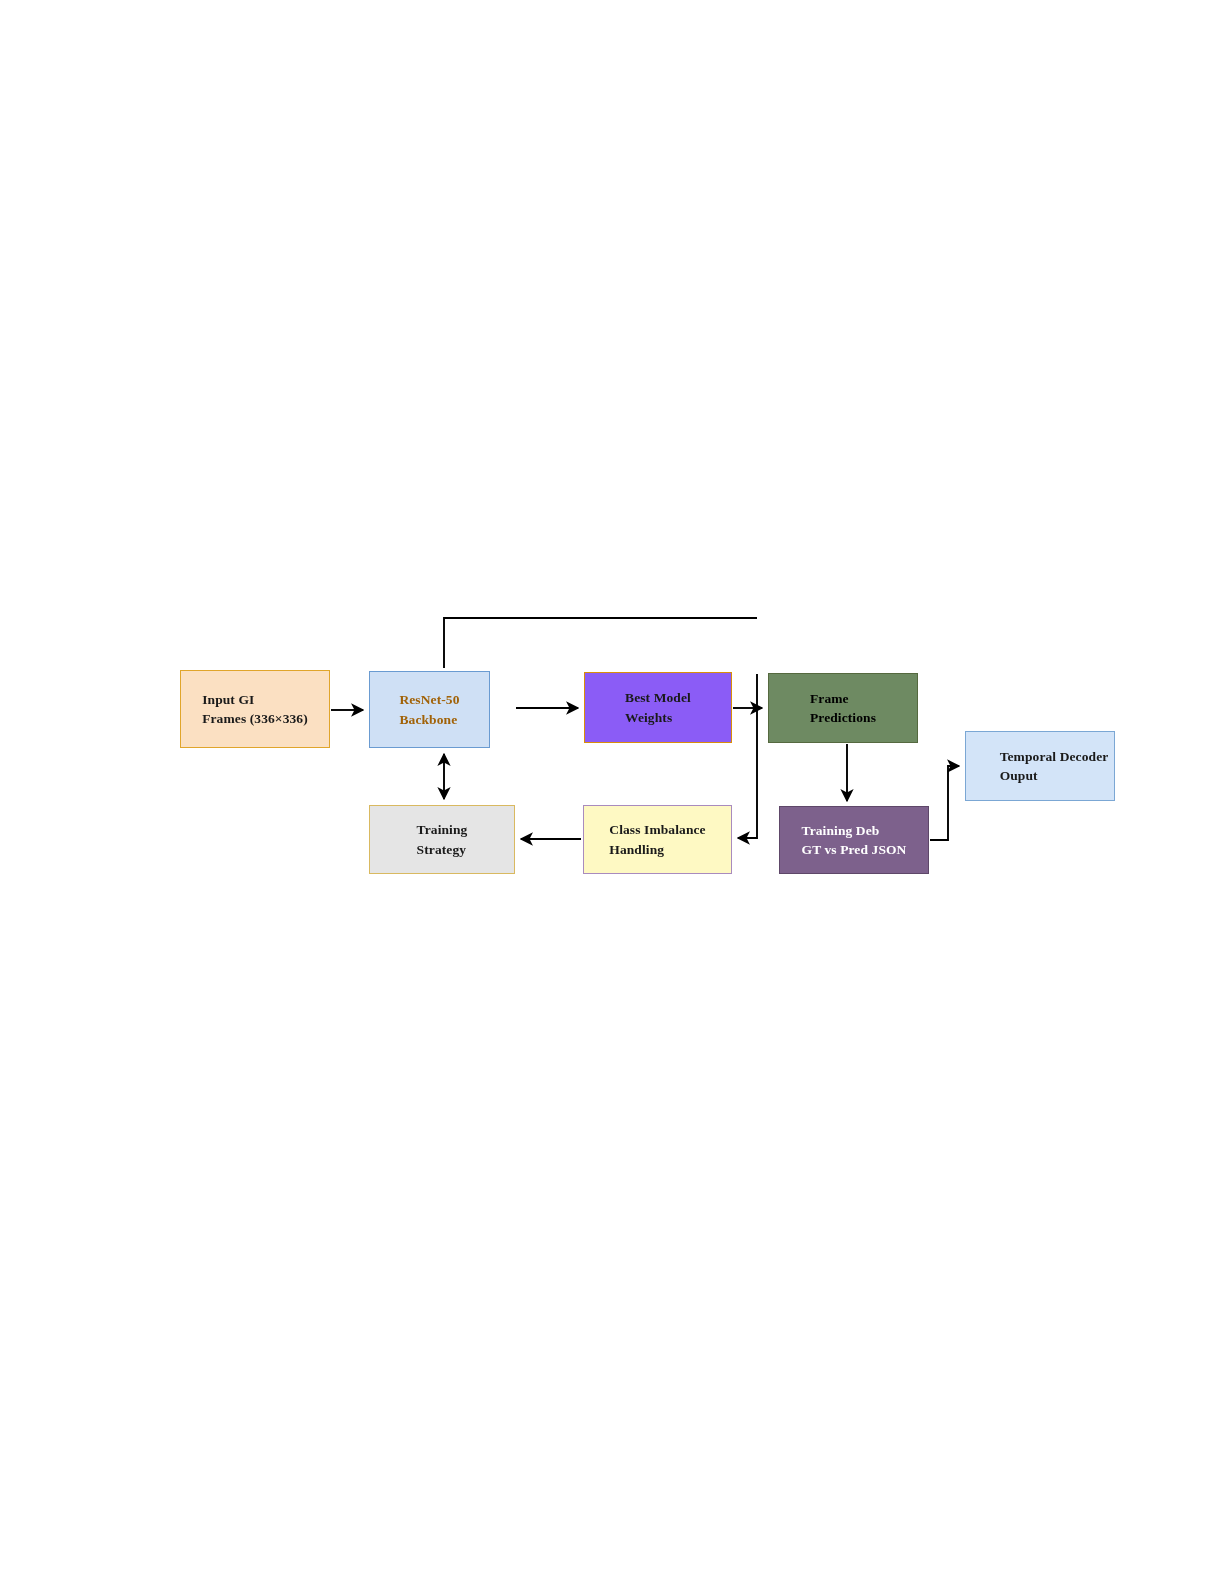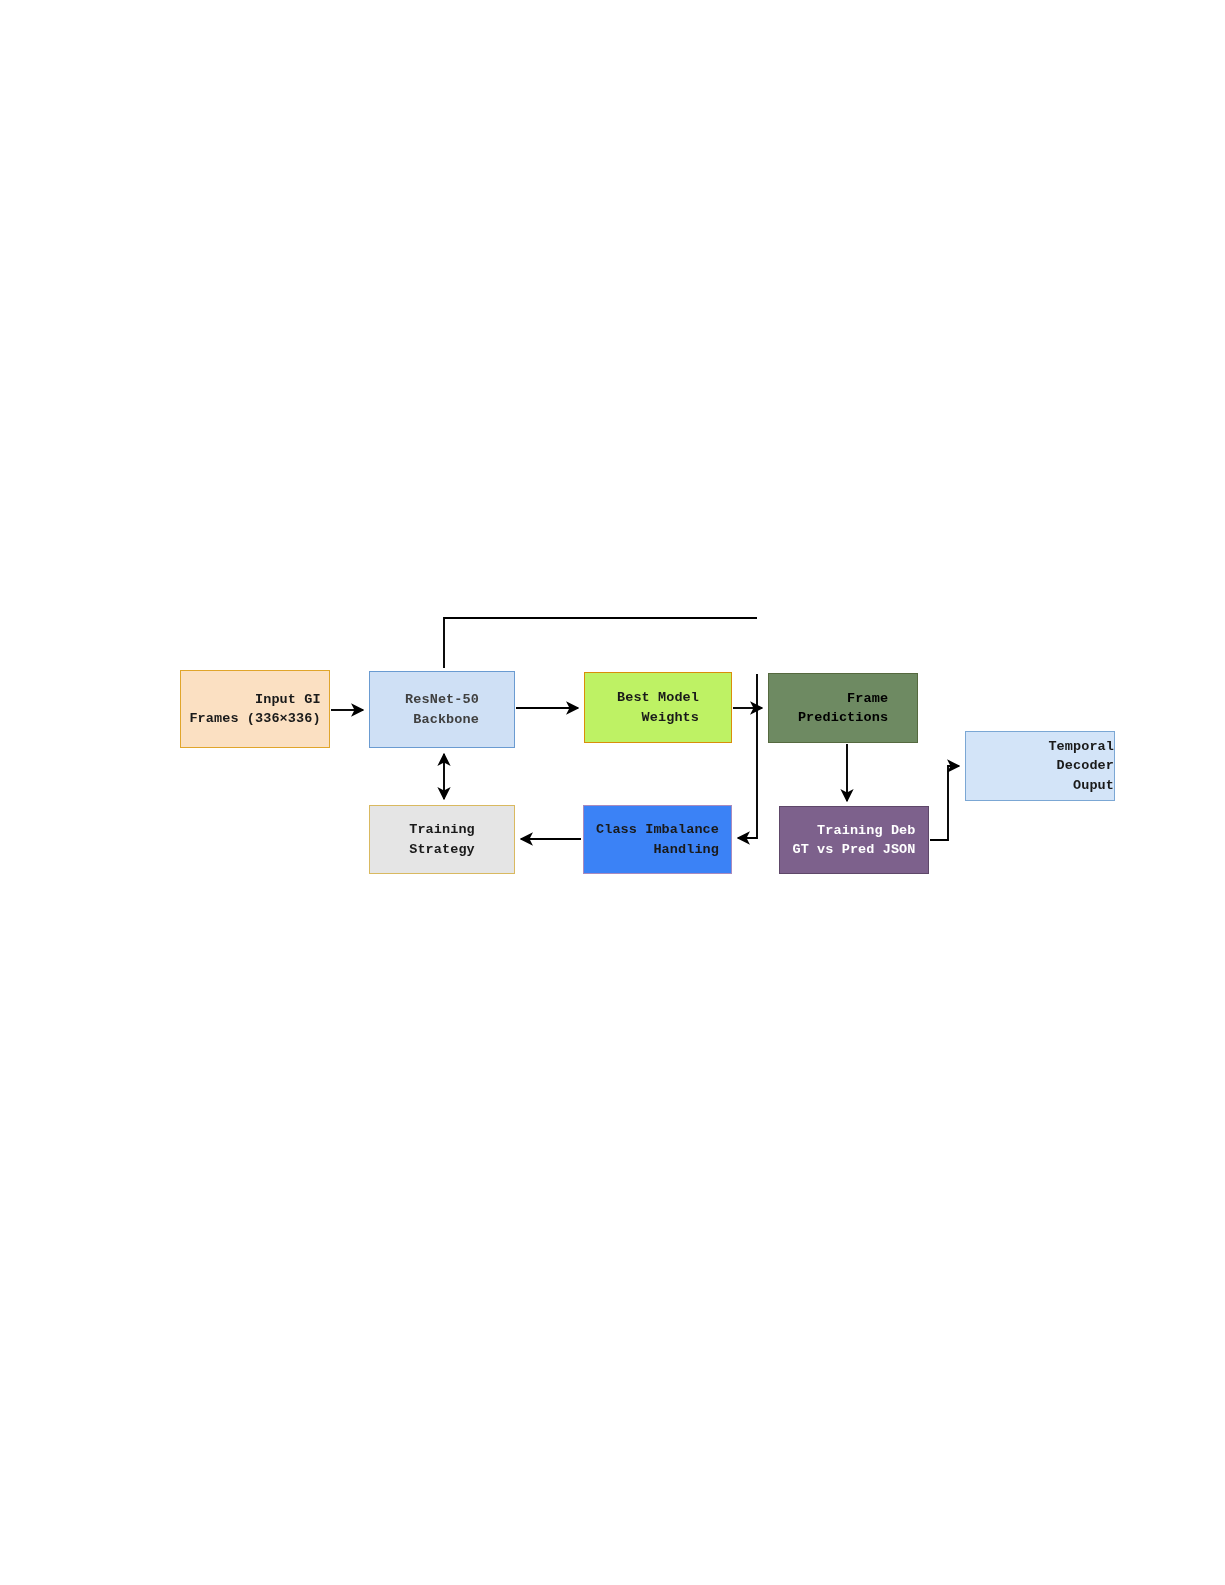--- a/index.html
+++ b/index.html
@@ -20,22 +20,22 @@
     top: 0;
     width: 1225px;
     height: 1585px;
   }
   .node {
     position: absolute;
     box-sizing: border-box;
     display: flex;
     align-items: center;
     justify-content: center;
-    text-align: right;
-    font-family: Liberation Mono, monospace;
+    text-align: left;
+    font-family: Liberation Serif, serif;
     font-weight: bold;
     font-size: 13.5px;
     line-height: 1.42;
     letter-spacing: 0.1px;
     white-space: pre-line;
     border-style: solid;
     border-width: 1.6px;
     z-index: 3;
   }
   svg.edges {
@@ -71,29 +71,29 @@
         <path d="M 581 839 L 521 839" fill="none" stroke="#000000" stroke-width="1.9" stroke-linecap="butt" stroke-linejoin="miter" marker-end="url(#arrowhead)"></path>
         <path d="M 757 674 L 757 838 L 738 838" fill="none" stroke="#000000" stroke-width="1.9" stroke-linecap="butt" stroke-linejoin="miter" marker-end="url(#arrowhead)"></path>
         <path d="M 757 618 L 444 618 L 444 668" fill="none" stroke="#000000" stroke-width="1.9" stroke-linecap="butt" stroke-linejoin="miter"></path>
         <path d="M 930 840 L 948 840 L 948 766 L 959 766" fill="none" stroke="#000000" stroke-width="1.9" stroke-linecap="butt" stroke-linejoin="miter" marker-end="url(#arrowhead)"></path>
       </g>
   </svg>
 
   <div id="node-layer">
       <div class="node" style="left: 180px; top: 670px; width: 150px; height: 78px; background: rgb(251, 224, 194); border-color: rgb(224, 165, 43); color: rgb(26, 26, 26);"><span>Input GI
 Frames (336×336)</span></div>
-      <div class="node" style="left: 369px; top: 671px; width: 146px; height: 77px; background: rgb(207, 224, 245); border-color: rgb(106, 155, 209); color: #404040;"><span>ResNet-50
+      <div class="node" style="left: 369px; top: 671px; width: 121px; height: 77px; background: rgb(207, 224, 245); border-color: rgb(106, 155, 209); color: #a16207;"><span>ResNet-50
 Backbone</span></div>
-      <div class="node" style="left: 584px; top: 672px; width: 148px; height: 71px; background: #bef264; border-color: rgb(217, 142, 10); color: rgb(26, 26, 26);"><span>Best Model
+      <div class="node" style="left: 584px; top: 672px; width: 148px; height: 71px; background: #8b5cf6; border-color: rgb(217, 142, 10); color: rgb(26, 26, 26);"><span>Best Model
 Weights</span></div>
       <div class="node" style="left: 768px; top: 673px; width: 150px; height: 70px; background: rgb(110, 138, 98); border-color: rgb(85, 105, 63); color: #000000;"><span>Frame
 Predictions</span></div>
       <div class="node" style="left: 965px; top: 731px; width: 150px; height: 70px; background: rgb(211, 228, 248); border-color: rgb(123, 167, 212); color: rgb(26, 26, 26); padding-left: 28px;"><span>Temporal Decoder
 Ouput</span></div>
       <div class="node" style="left: 369px; top: 805px; width: 146px; height: 69px; background: #e5e5e5; border-color: rgb(217, 185, 96); color: rgb(26, 26, 26);"><span>Training
 Strategy</span></div>
-      <div class="node" style="left: 583px; top: 805px; width: 149px; height: 69px; background: #3b82f6; border-color: rgb(169, 139, 190); color: rgb(26, 26, 26);"><span>Class Imbalance
+      <div class="node" style="left: 583px; top: 805px; width: 149px; height: 69px; background: #fef9c3; border-color: rgb(169, 139, 190); color: rgb(26, 26, 26);"><span>Class Imbalance
 Handling</span></div>
       <div class="node" style="left: 779px; top: 806px; width: 150px; height: 68px; background: rgb(125, 97, 140); border-color: rgb(94, 71, 105); color: rgb(255, 255, 255);"><span>Training Deb
 GT vs Pred JSON</span></div>
     </div>
 
 </div>
 
 </body></html>

